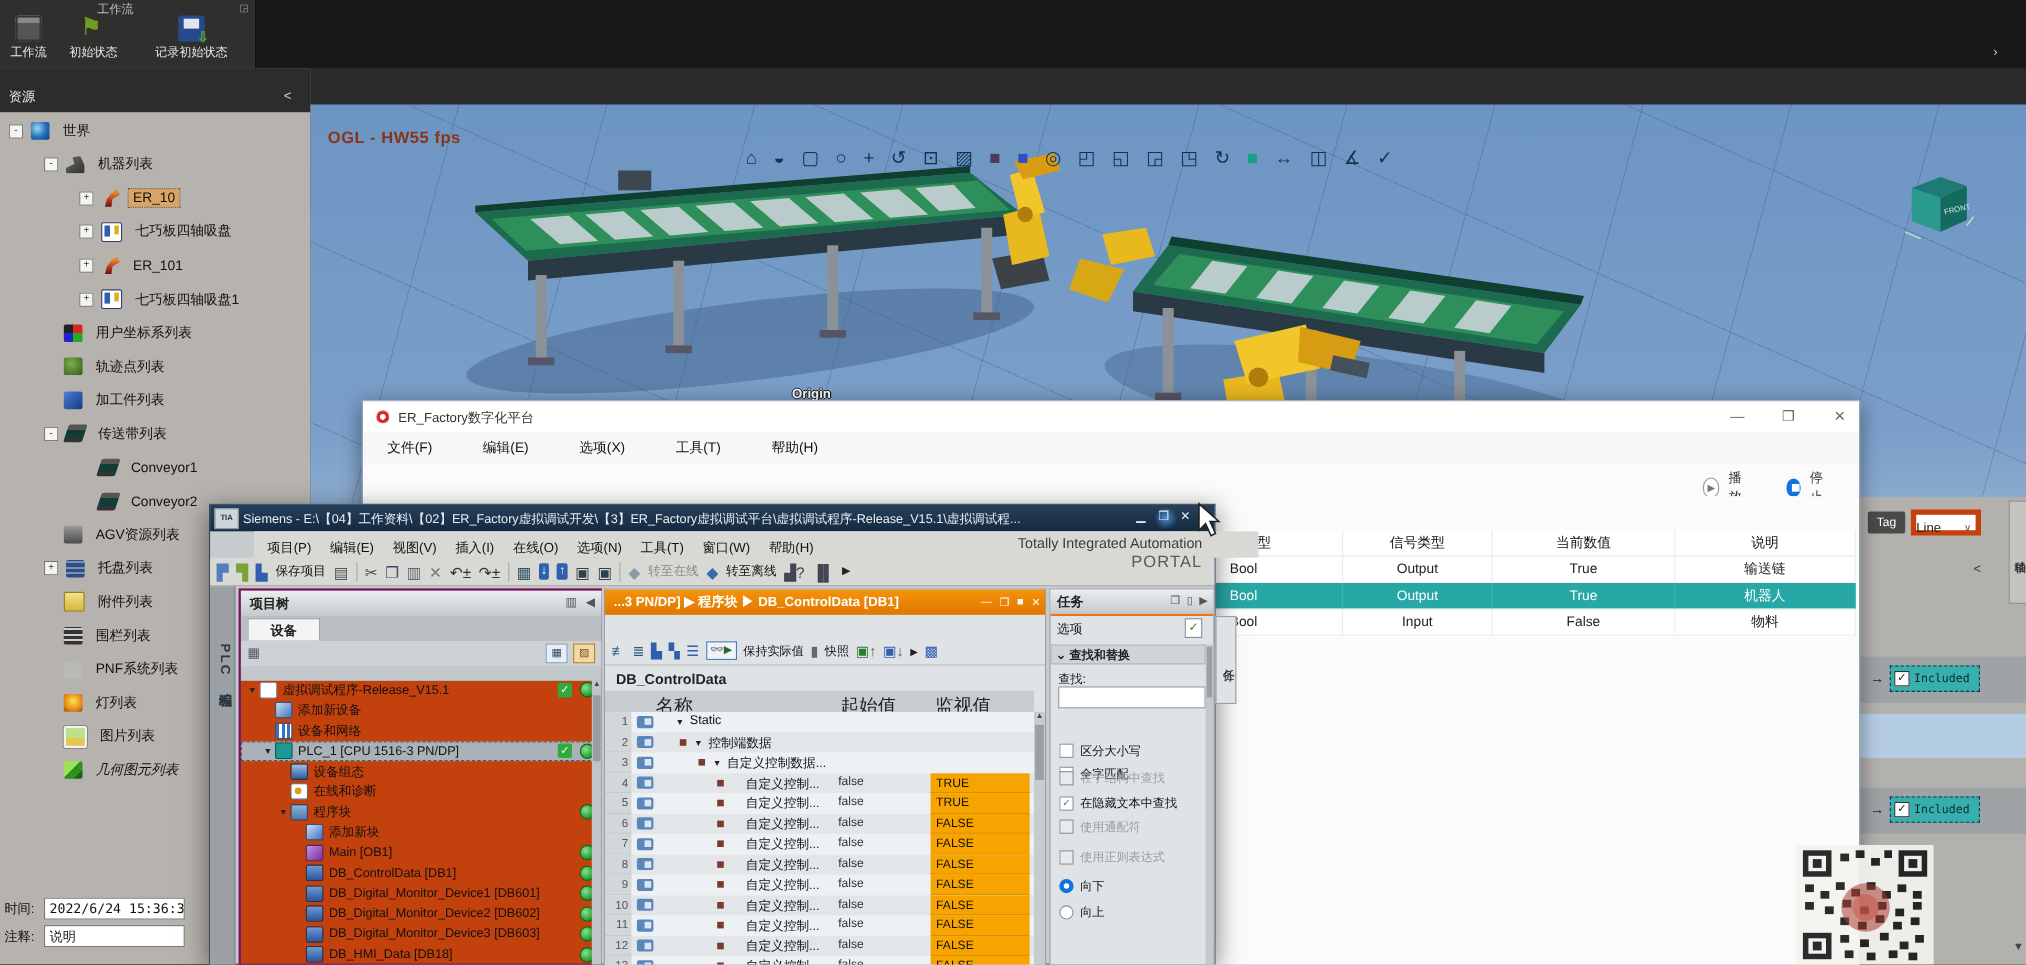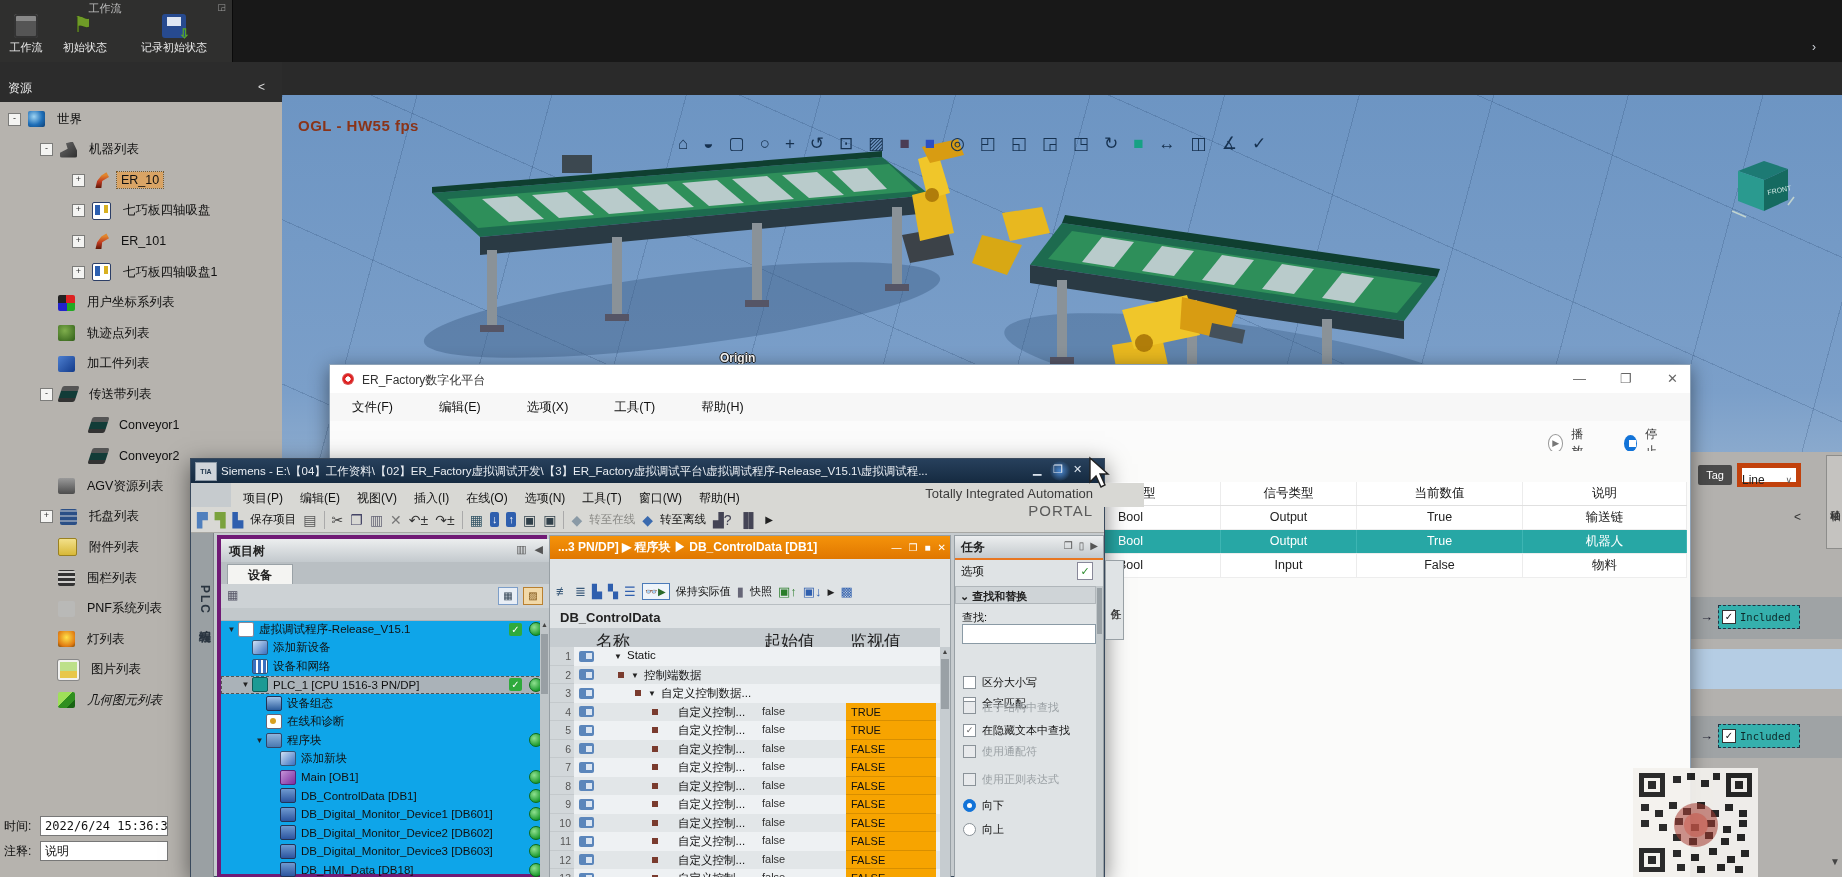--- a/index.html
+++ b/index.html
@@ -143,21 +143,21 @@
   .ti{font-size:14px;line-height:18px;}
   .ti-box{background:#2f5fae;color:#fff;font-size:11px;line-height:15px;padding:0 2px;border-radius:2px;}
   .ti-lab{font-size:11.5px;color:#111;}
   .ti-lab.dis{color:#8a8a86;}
   .tsep{width:1px;height:18px;background:#aaa;}
   #tia-body{left:0;top:74px;width:913px;height:345px;}
   #plc-strip{left:0;top:0;width:23px;height:345px;background:#9aa0a3;border-right:1px solid #7e8488;
      writing-mode:vertical-rl;font-size:12px;font-weight:bold;color:#2a3540;padding-top:52px;box-sizing:border-box;text-align:left;letter-spacing:2px;}
 
   
-  #ptree{left:26px;top:2px;width:330px;height:343px;background:#0ea5e9;border:4px solid #701a75;box-sizing:border-box;}
+  #ptree{left:26px;top:2px;width:330px;height:343px;background:#c2410c;border:2px solid #701a75;box-sizing:border-box;}
   #pt-header{left:0;top:0;width:328px;height:23px;background:linear-gradient(180deg,#eceeef,#c3c9cd);border-bottom:1px solid #9aa2a7;}
   #pt-title{left:8px;top:4px;font-size:12px;font-weight:bold;color:#222;}
   #pt-hicons{right:6px;top:4px;color:#555;font-size:11px;display:flex;gap:8px;}
   #pt-tabrow{left:0;top:23px;width:328px;height:22px;background:#b9bfc3;}
   #pt-devtab{left:6px;top:2px;width:64px;height:20px;background:#f4f4f2;border:1px solid #9aa2a7;border-bottom:none;
      font-size:12px;font-weight:bold;color:#222;text-align:center;line-height:20px;}
   #pt-toolbar{left:0;top:45px;width:328px;height:24px;background:#cdd2d5;border-bottom:1px solid #aeb4b8;}
   #pt-tb-left{left:6px;top:4px;font-size:12px;color:#556;}
   #pt-tb-right{right:6px;top:3px;display:flex;gap:5px;}
   .pt-tbi{width:18px;height:16px;font-size:10px;line-height:16px;text-align:center;border:1px solid #7d9ec8;background:#e8eef6;color:#345;}

